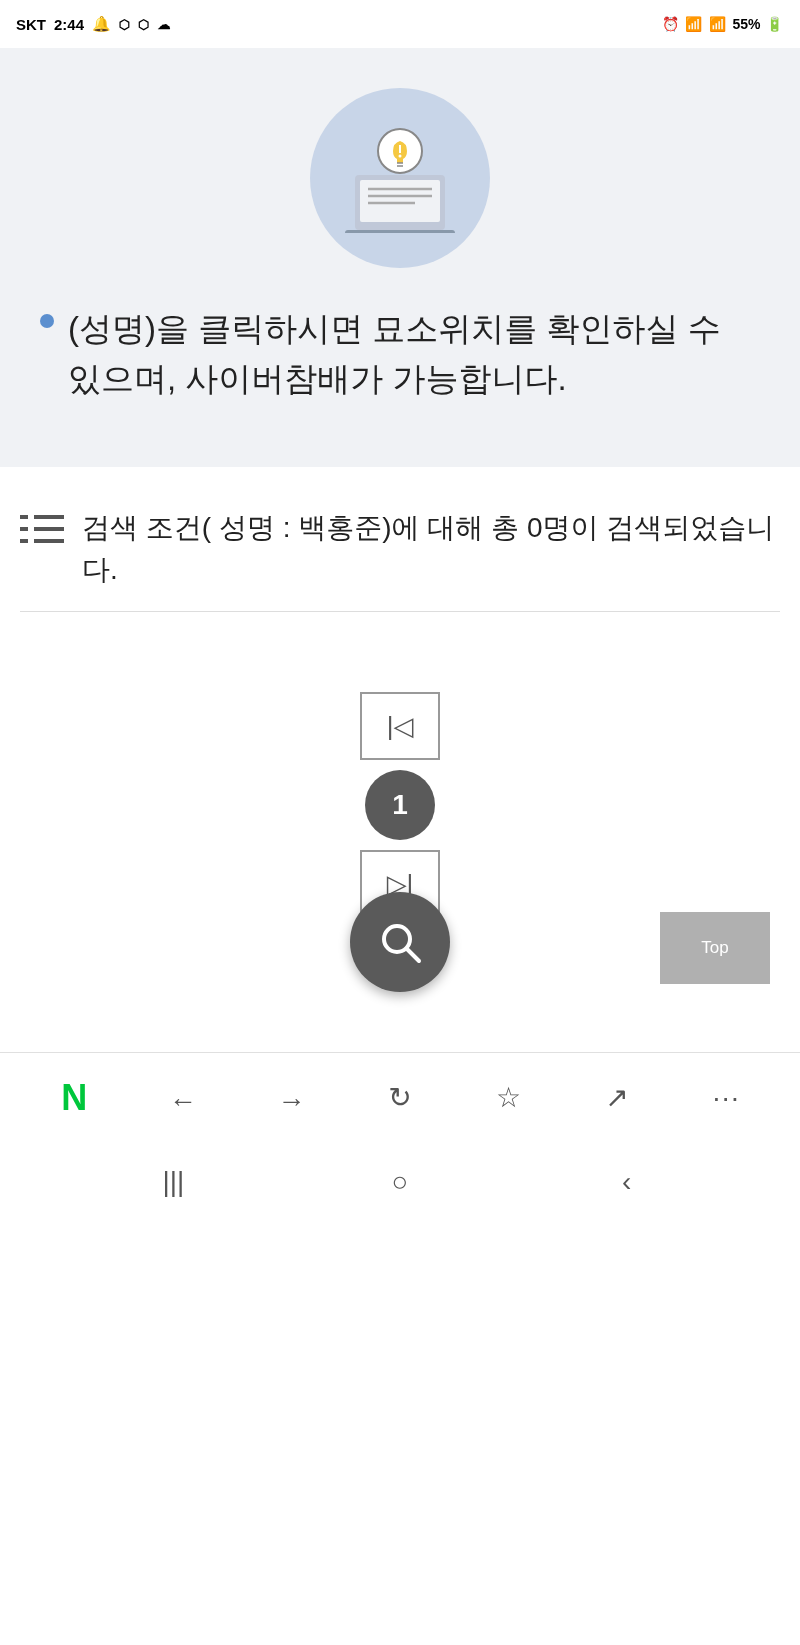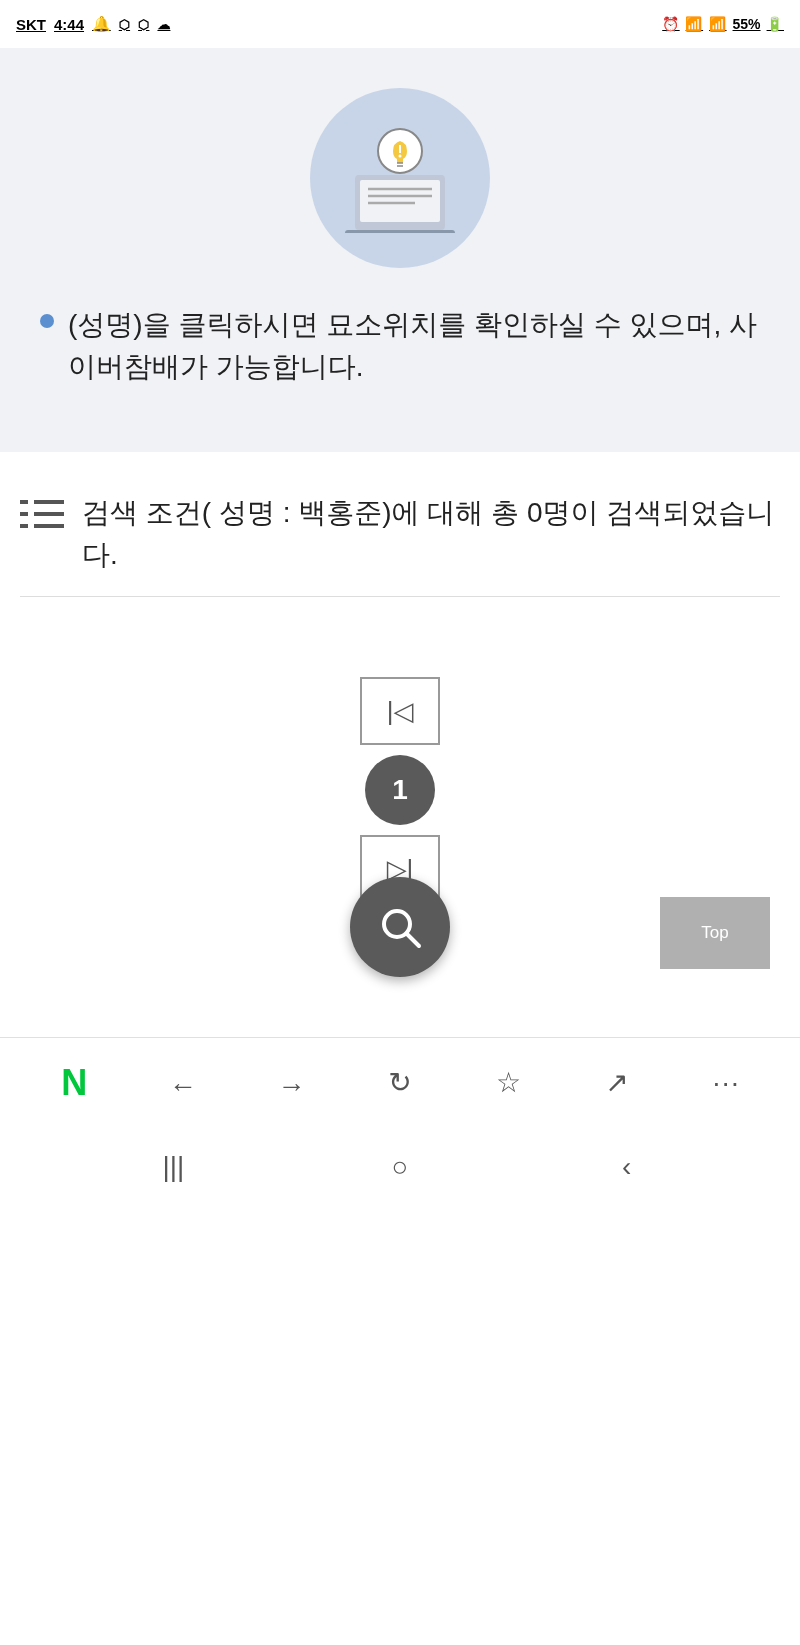--- a/index.html
+++ b/index.html
@@ -16,21 +16,20 @@
     
     .status-bar {
       background: #ffffff;
       height: 48px;
       display: flex;
       align-items: center;
       justify-content: space-between;
       padding: 0 16px;
       font-size: 15px;
       font-weight: 600;
-      text-decoration: underline;
     }
     .status-left {
       display: flex;
       align-items: center;
       gap: 8px;
     }
     .status-right {
       display: flex;
       align-items: center;
       gap: 6px;
@@ -57,21 +56,21 @@
     }
     .hero-bullets {
       width: 100%;
       max-width: 720px;
     }
     .bullet-item {
       display: flex;
       align-items: flex-start;
       gap: 14px;
       margin-bottom: 24px;
-      font-size: 28px;
+      font-size: 33px;
       line-height: 1.5;
       color: #222;
     }
     .bullet-dot {
       width: 14px;
       height: 14px;
       background: #5b8fcf;
       border-radius: 50%;
       flex-shrink: 0;
       margin-top: 10px;
@@ -221,21 +220,21 @@
       width: 130px;
       height: 110px;
     }
   </style>
 </head>
 <body>
 
 <div class="status-bar">
   <div class="status-left">
     <span>SKT</span>
-    <span>4:44</span>
+    <span>2:44</span>
 
     <span>🔔</span>
     <span style="font-size:13px;">⬡</span>
     <span style="font-size:13px;">⬡</span>
     <span style="font-size:13px;">☁</span>
   </div>
   <div class="status-right">
     <span>⏰</span>
     <span>📶</span>
     <span>📶</span>

